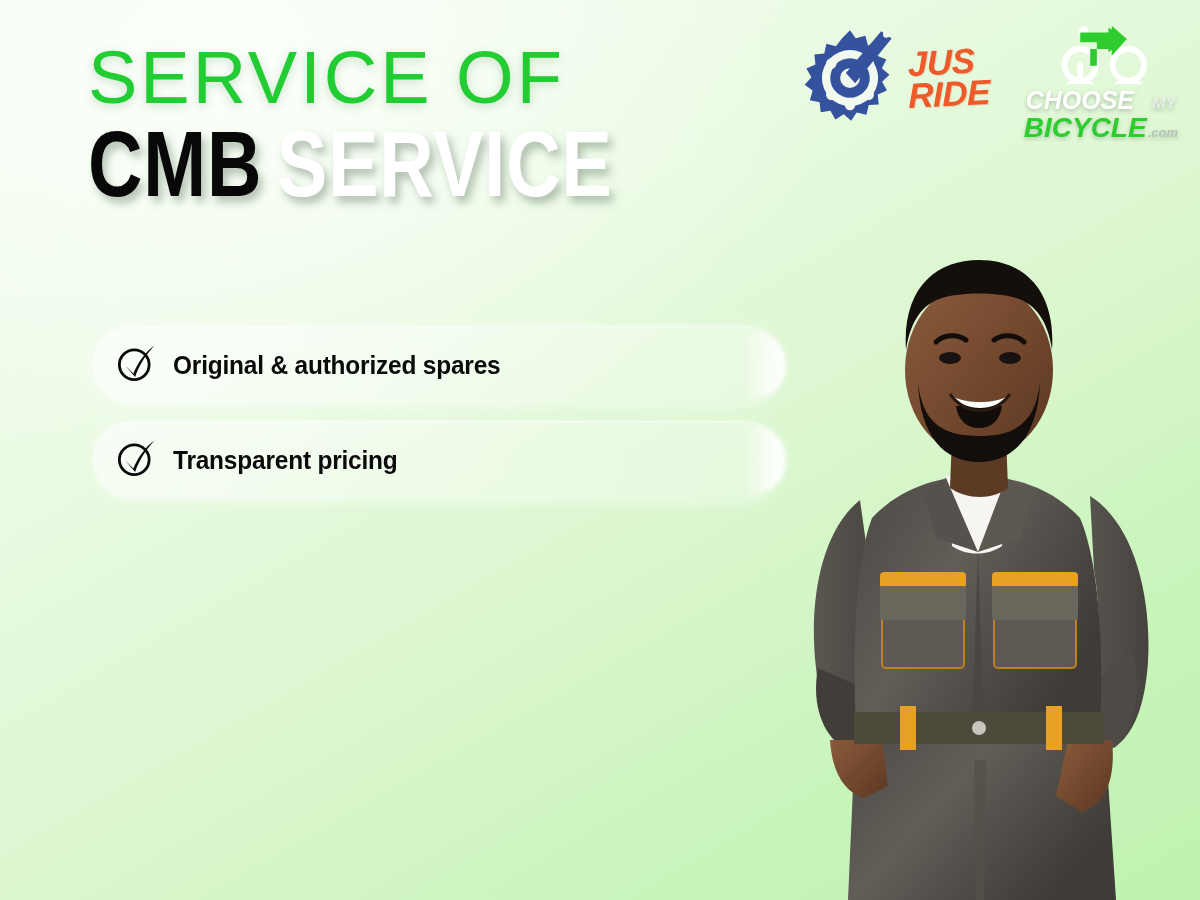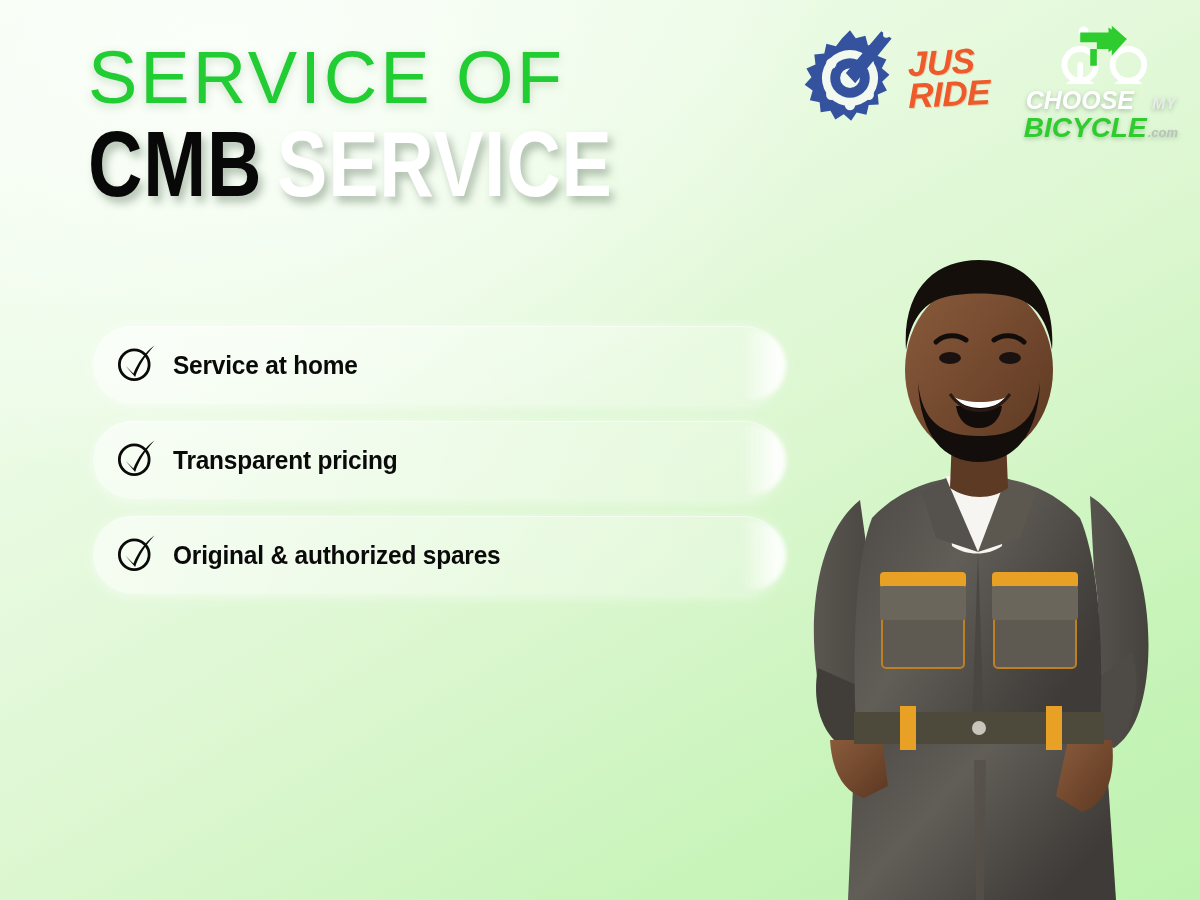--- a/index.html
+++ b/index.html
@@ -185,35 +185,28 @@
     </div>
 
   </div>
 
   <div class="benefits" id="benefits-list">
       <div class="pill">
         <span><svg class="check-icon" viewBox="0 0 48 48">
             <circle cx="22" cy="26" r="17" fill="none" stroke="#0a0a0a" stroke-width="3.2"></circle>
             <path d="M12 27 L21 36 C26 24 34 12 45 4 C34 16 27 28 23 40 Z" fill="#0a0a0a"></path>
           </svg></span>
-        <span class="pill-label">Service at home</span>
+        <span class="pill-label">Original &amp; authorized spares</span>
       </div>
       <div class="pill">
         <span><svg class="check-icon" viewBox="0 0 48 48">
             <circle cx="22" cy="26" r="17" fill="none" stroke="#0a0a0a" stroke-width="3.2"></circle>
             <path d="M12 27 L21 36 C26 24 34 12 45 4 C34 16 27 28 23 40 Z" fill="#0a0a0a"></path>
           </svg></span>
         <span class="pill-label">Transparent pricing</span>
-      </div>
-      <div class="pill">
-        <span><svg class="check-icon" viewBox="0 0 48 48">
-            <circle cx="22" cy="26" r="17" fill="none" stroke="#0a0a0a" stroke-width="3.2"></circle>
-            <path d="M12 27 L21 36 C26 24 34 12 45 4 C34 16 27 28 23 40 Z" fill="#0a0a0a"></path>
-          </svg></span>
-        <span class="pill-label">Original &amp; authorized spares</span>
       </div>
     </div>
 
   <div class="tech">
     <svg width="440" height="700" viewBox="0 0 440 700">
       <defs>
         <linearGradient id="uniform" x1="0" y1="0" x2="1" y2="0.6">
           <stop offset="0%" stop-color="#4c4945"></stop>
           <stop offset="45%" stop-color="#615d57"></stop>
           <stop offset="100%" stop-color="#3e3b38"></stop>

